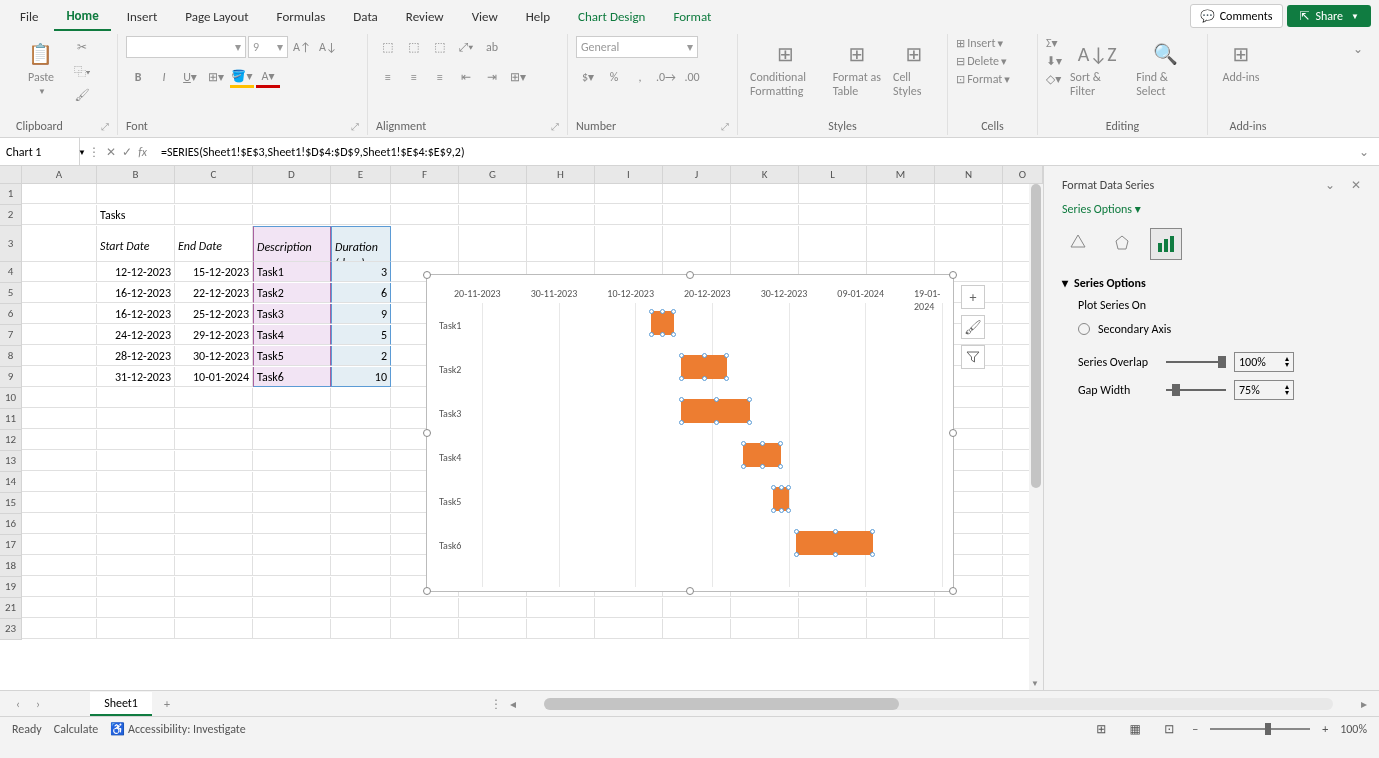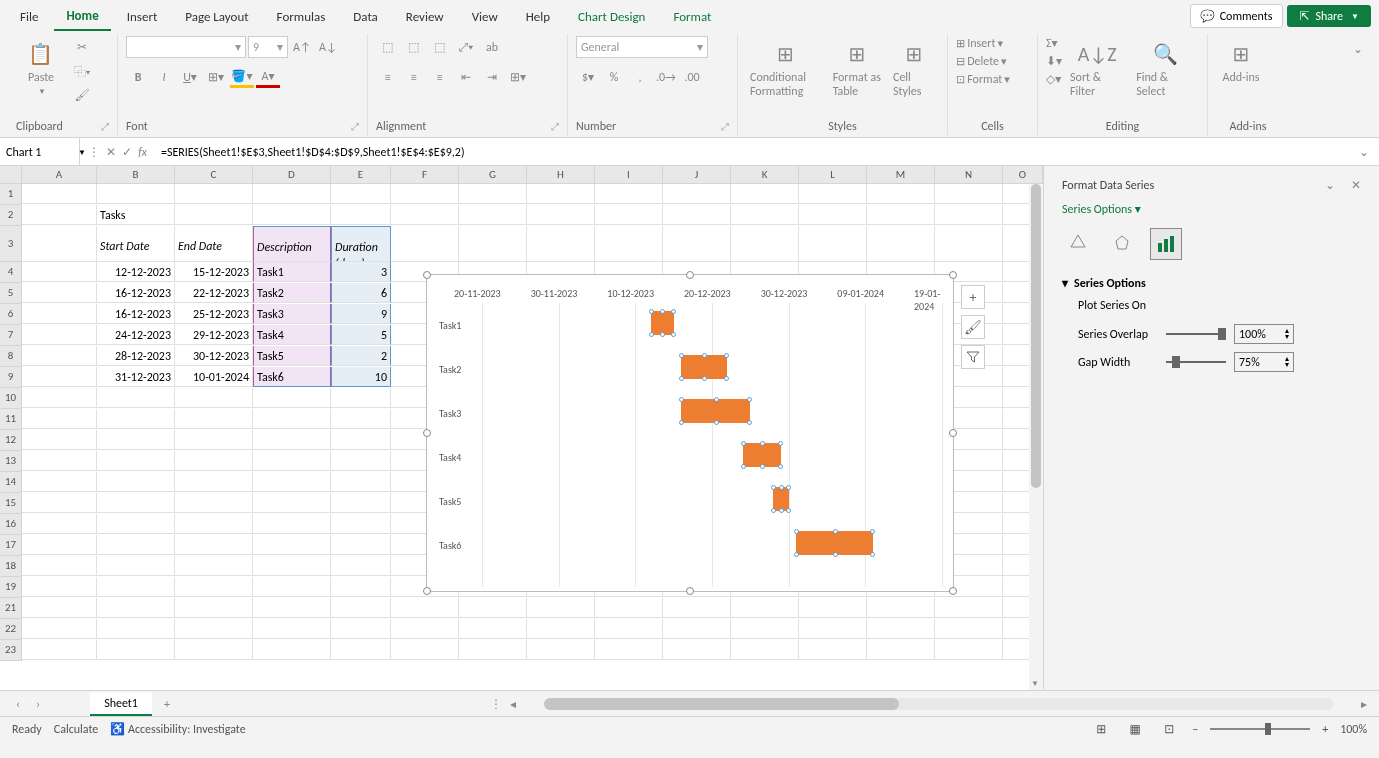--- a/index.html
+++ b/index.html
@@ -189,21 +189,21 @@
       </div>
     </div>
     <div class="ribbon-group-label">
         <span>Alignment</span>
         <span class="dialog-launcher">⤢</span>
       </div>
   </div>
 
   <div class="ribbon-group" style="width:170px">
     <div class="ribbon-group-content btn-col">
-      <div class="font-box" style="width:132px">
+      <div class="font-box" style="width:122px">
           <span>General</span>
           <span style="margin-left:auto">▾</span>
         </div>
       <div class="btn-row" style="margin-top:6px">
         <div class="small-btn">$▾</div>
         <div class="small-btn">%</div>
         <div class="small-btn">,</div>
         <div class="small-btn">.0→</div>
         <div class="small-btn">.00</div>
       </div>
@@ -670,38 +670,20 @@
           <div class="cell" style="width: 68px;"></div>
           <div class="cell" style="width: 68px;"></div>
           <div class="cell" style="width: 68px;"></div>
           <div class="cell" style="width: 68px;"></div>
           <div class="cell" style="width: 68px;"></div>
           <div class="cell" style="width: 68px;"></div>
           <div class="cell" style="width: 68px;"></div>
           <div class="cell" style="width: 40px;"></div>
         </div>
         <div class="row-container">
-          <div class="row-header">22</div>
-          <div class="cell" style="width: 75px;"></div>
-          <div class="cell" style="width: 78px;"></div>
-          <div class="cell" style="width: 78px;"></div>
-          <div class="cell" style="width: 78px;"></div>
-          <div class="cell" style="width: 60px;"></div>
-          <div class="cell" style="width: 68px;"></div>
-          <div class="cell" style="width: 68px;"></div>
-          <div class="cell" style="width: 68px;"></div>
-          <div class="cell" style="width: 68px;"></div>
-          <div class="cell" style="width: 68px;"></div>
-          <div class="cell" style="width: 68px;"></div>
-          <div class="cell" style="width: 68px;"></div>
-          <div class="cell" style="width: 68px;"></div>
-          <div class="cell" style="width: 68px;"></div>
-          <div class="cell" style="width: 40px;"></div>
-        </div>
-        <div class="row-container">
           <div class="row-header">23</div>
           <div class="cell" style="width: 75px;"></div>
           <div class="cell" style="width: 78px;"></div>
           <div class="cell" style="width: 78px;"></div>
           <div class="cell" style="width: 78px;"></div>
           <div class="cell" style="width: 60px;"></div>
           <div class="cell" style="width: 68px;"></div>
           <div class="cell" style="width: 68px;"></div>
           <div class="cell" style="width: 68px;"></div>
           <div class="cell" style="width: 68px;"></div>
@@ -842,20 +824,24 @@
             <rect x="9" y="6" width="4" height="13" fill="#107c41"></rect>
             <rect x="15" y="3" width="4" height="16" fill="#107c41"></rect>
           </svg>
         </div>
     </div>
     <div class="panel-section-header">
       <span>▾</span>
       <span>Series Options</span>
     </div>
     <div style="padding-left:16px;font-size:12px;margin-bottom:6px">Plot Series On</div>
+    <div class="panel-row">
+      <div class="radio"></div>
+      <span>Secondary Axis</span>
+    </div>
     <div class="panel-row" style="margin-top:8px">
       <span style="width:80px">Series Overlap</span>
       <div class="slider-track">
           <div class="slider-thumb" style="left:52px"></div>
         </div>
       <div class="pct-input">
           <span>100%</span>
           <span style="font-size:8px;line-height:6px">▴<br>▾</span>
         </div>
     </div>

